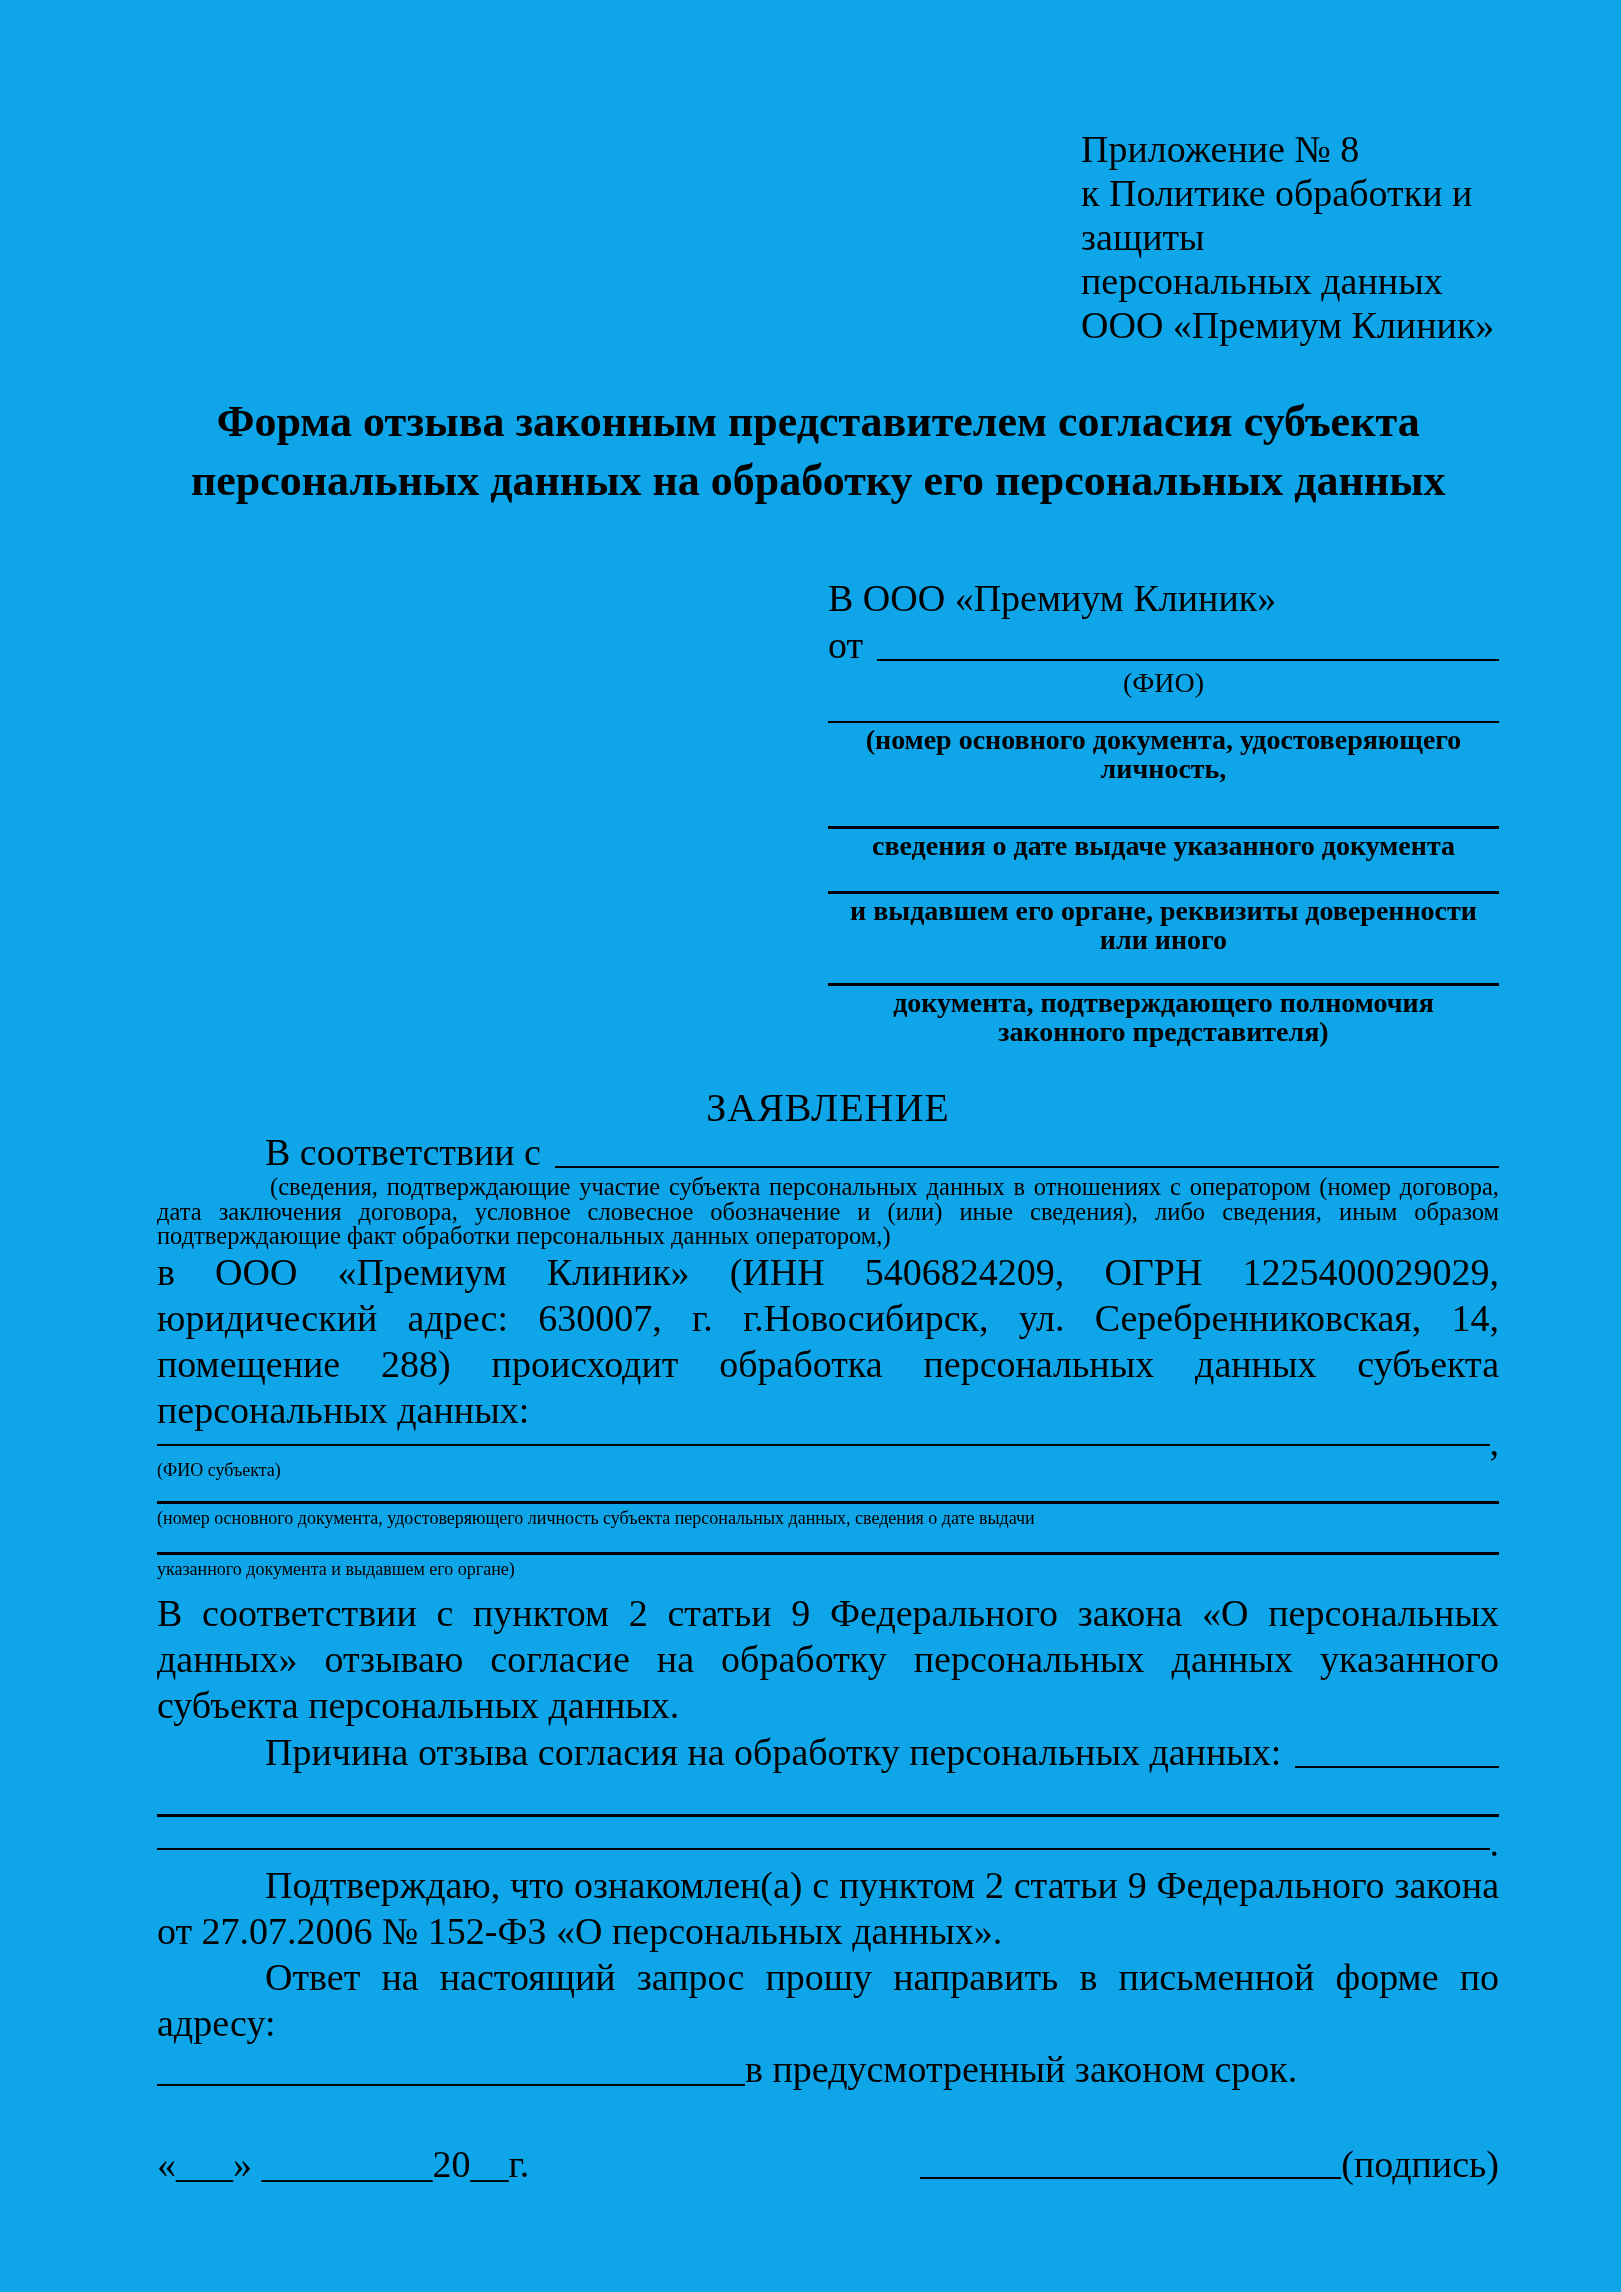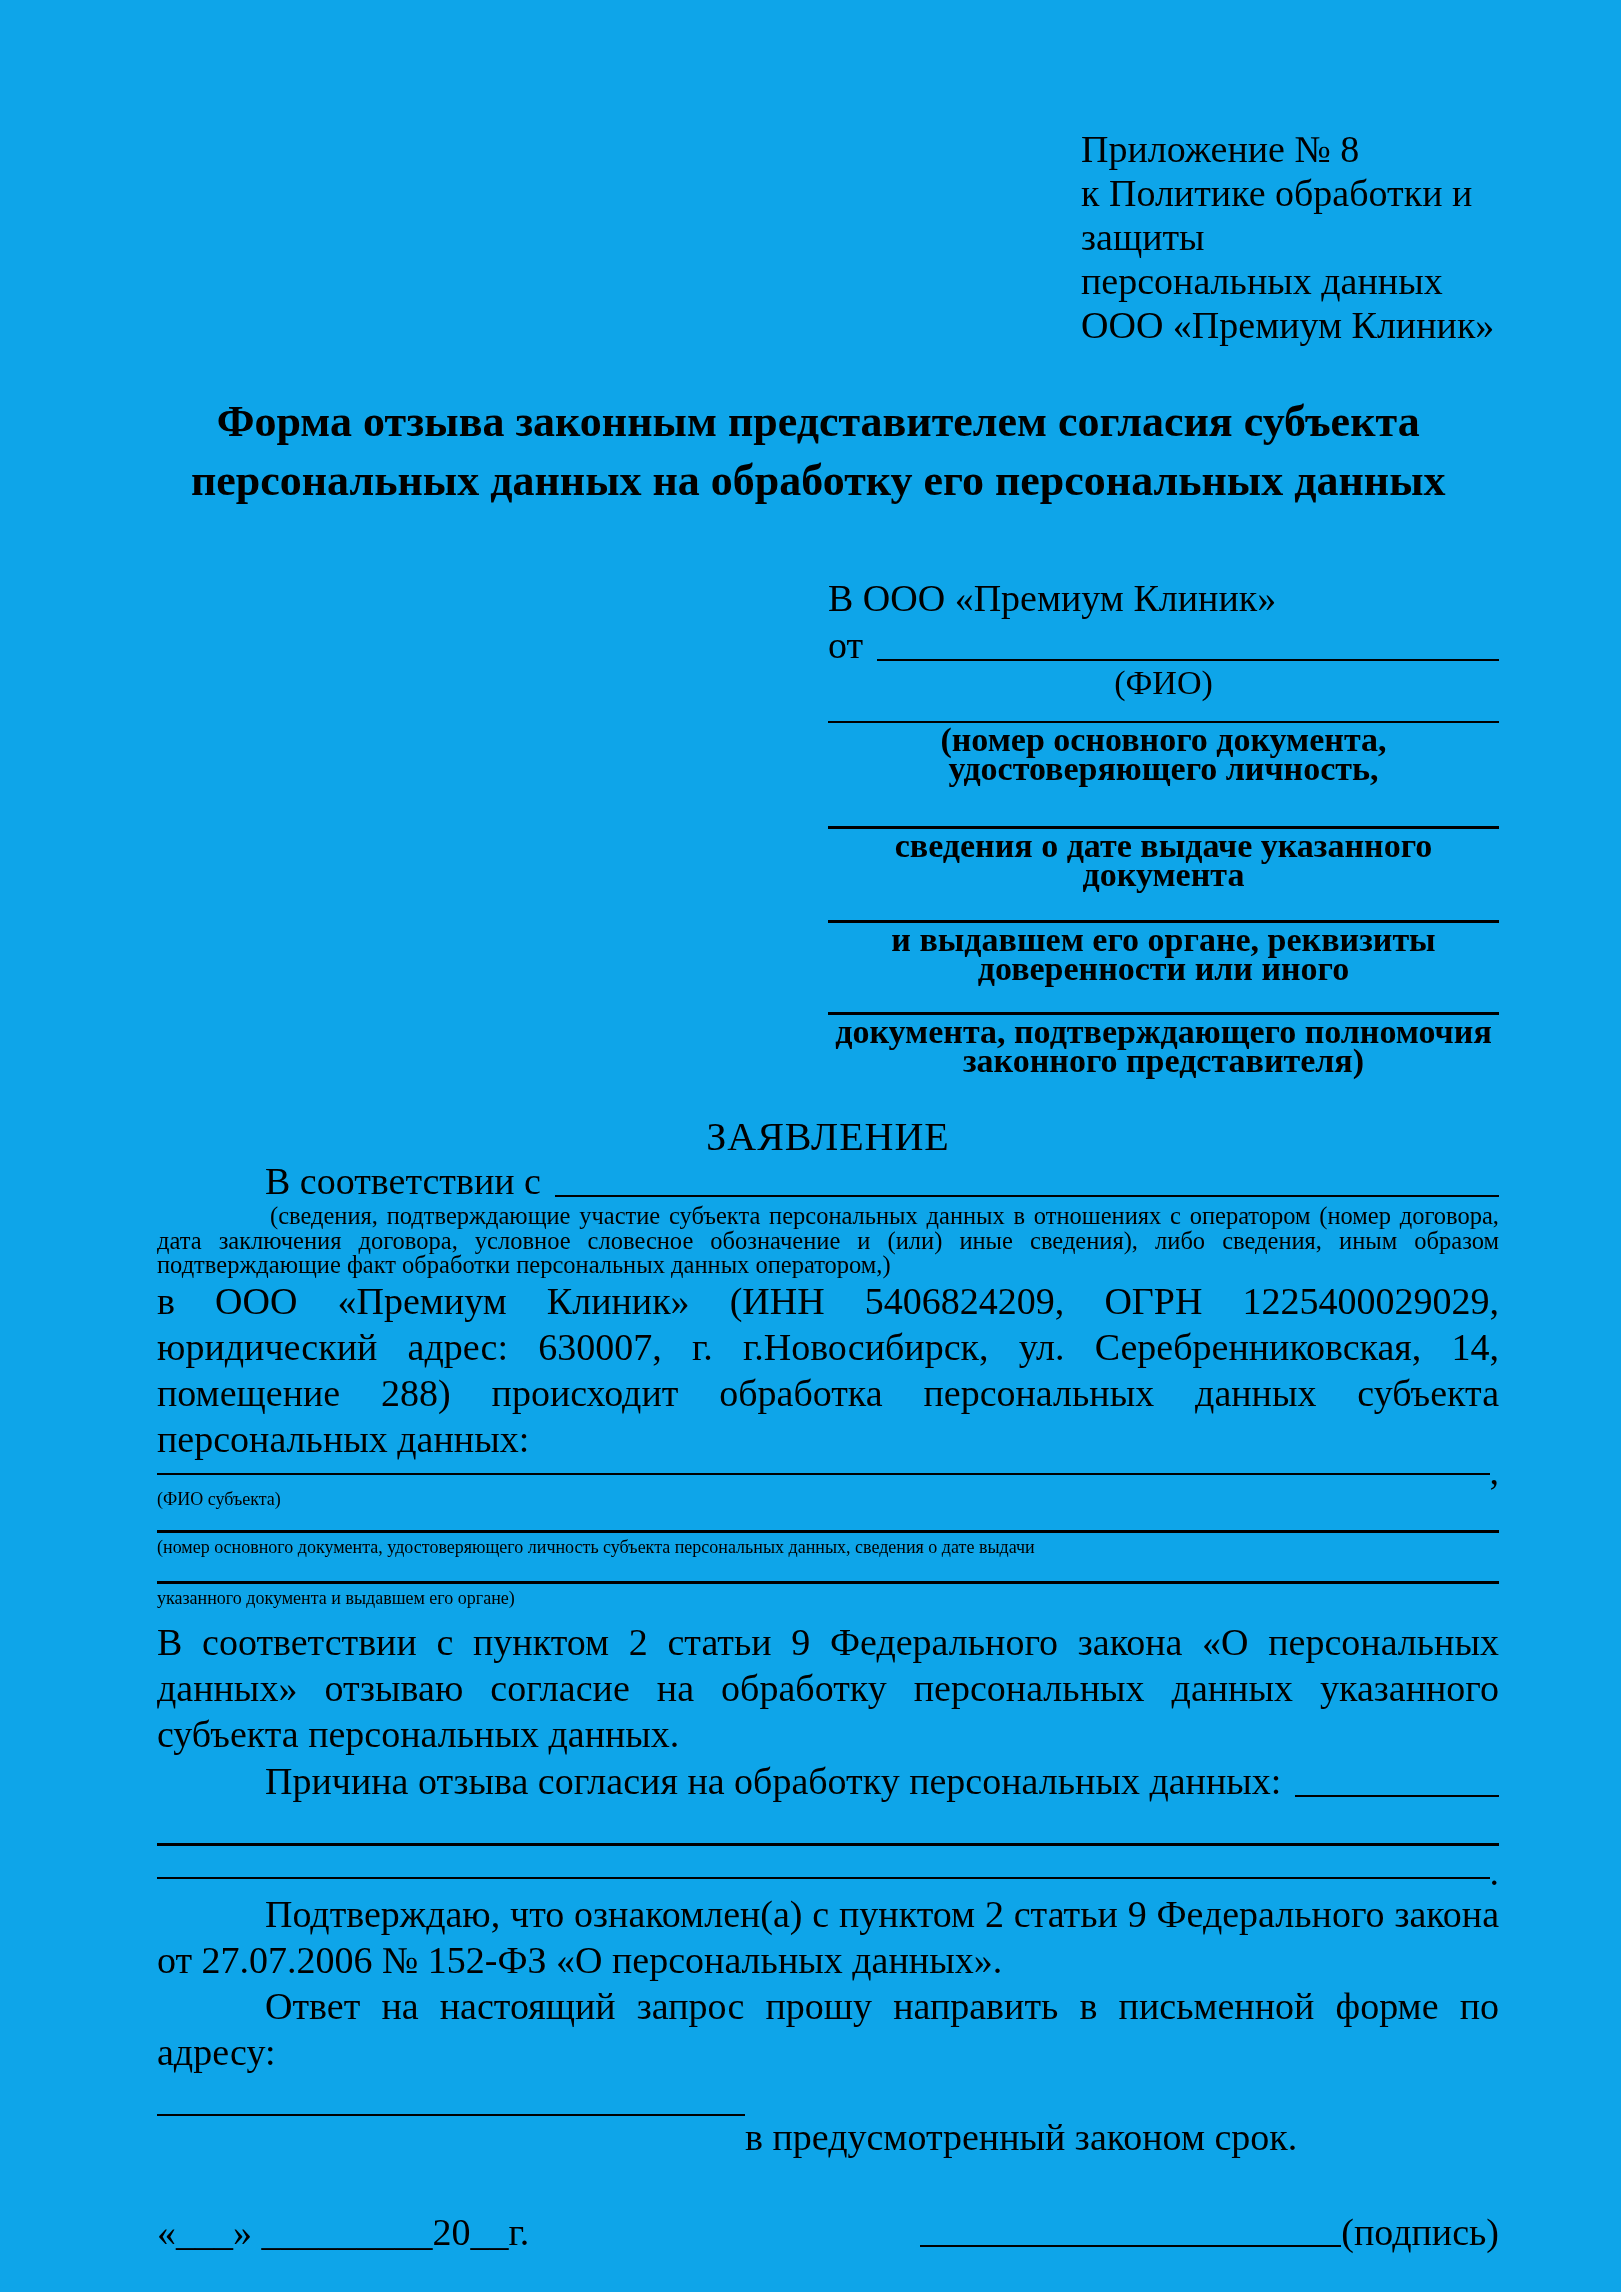--- a/index.html
+++ b/index.html
@@ -12,21 +12,21 @@
   }
   
   .appendix{margin-left:924px;line-height:44px;}
   
   .doc-title{margin-top:45px;margin-left:-19.6px;text-align:center;font-weight:bold;font-size:44px;line-height:59px;}
   
   .addressee{margin-left:671px;width:671px;margin-top:65px;}
   .from-row{display:flex;align-items:flex-end;height:47px;}
   .from-row .lbl{white-space:nowrap;}
   .fill{flex:1;border-bottom:2.9px solid #000;margin-bottom:6.9px;margin-left:13.7px;}
-  .cap{font-size:34px;line-height:29px;text-align:center;}
+  .cap{font-size:28px;line-height:29px;text-align:center;}
   .field{margin-top:23.5px;font-weight:bold;}
   .field + .field{margin-top:43px;}
   .field.f3{margin-top:31px;}
   .field.f4{margin-top:29px;}
   .hr{height:2.9px;background:#000;}
   .field .cap{margin-top:2px;}
   
   .st-heading{margin-top:37px;text-align:center;font-size:40px;line-height:49px;letter-spacing:1px;}
   .intro-row{display:flex;align-items:flex-end;height:43px;}
   .intro-row .lbl{white-space:nowrap;padding-left:108px;}
@@ -41,21 +41,21 @@
   .docline2{margin-top:19.6px;}
   .withdraw{margin-top:5.9px;}
   .reason-row{display:flex;align-items:flex-end;height:47px;}
   .reason-row .lbl{white-space:nowrap;padding-left:108px;}
   .blank1{margin-top:39px;}
   .blank2{margin-top:23.5px;height:9.8px;}
   .blank2 .fill{margin-left:0;margin-bottom:0;}
   .blank2 .tail{line-height:11.8px;}
   .ack{margin-top:11.8px;text-indent:108px;}
   .reply-line{text-indent:108px;text-align:justify;text-align-last:justify;}
-  .reply-row{display:flex;align-items:flex-start;height:46px;margin-top:39px;}
+  .reply-row{display:flex;align-items:flex-end;height:46px;}
   .reply-fill{width:588px;border-bottom:2.9px solid #000;margin-bottom:5.9px;}
   
   .footer{margin-top:49px;display:flex;justify-content:space-between;align-items:flex-end;}
   .sig-group{display:flex;align-items:flex-end;}
   .sig-fill{width:421px;border-bottom:2.9px solid #000;margin-bottom:7.8px;}
 </style>
 </head>
 <body>
 
 <div class="page">

